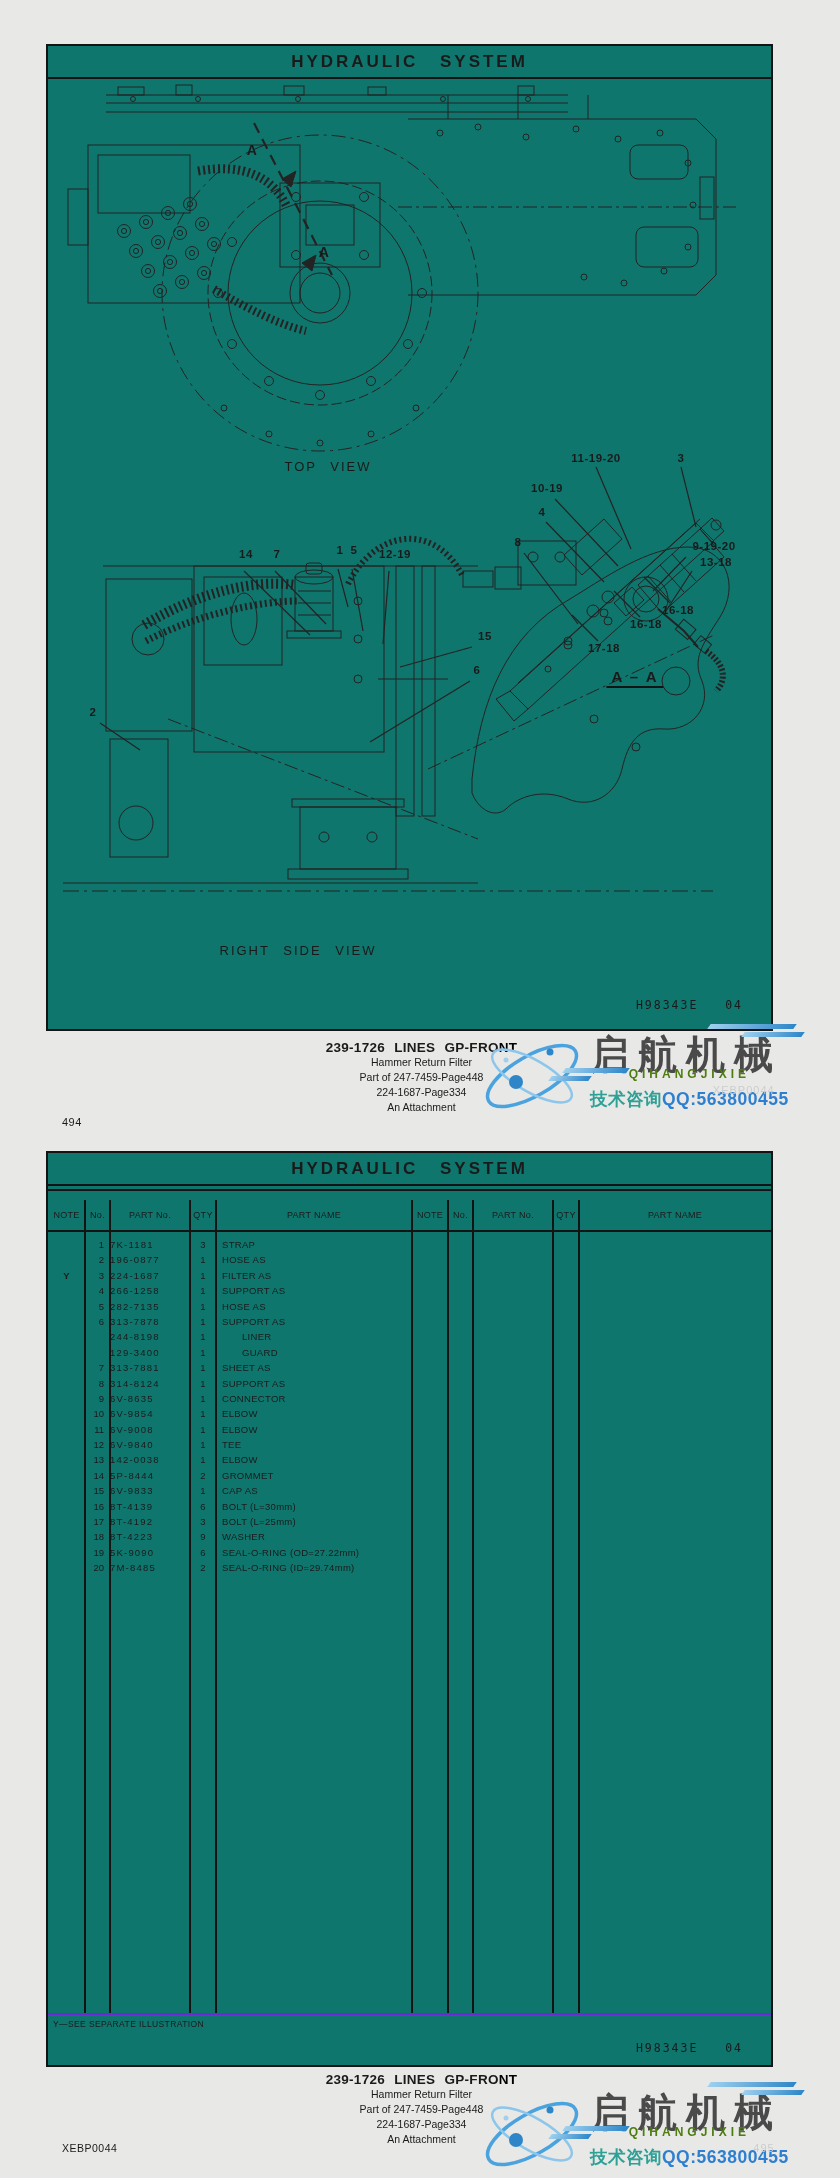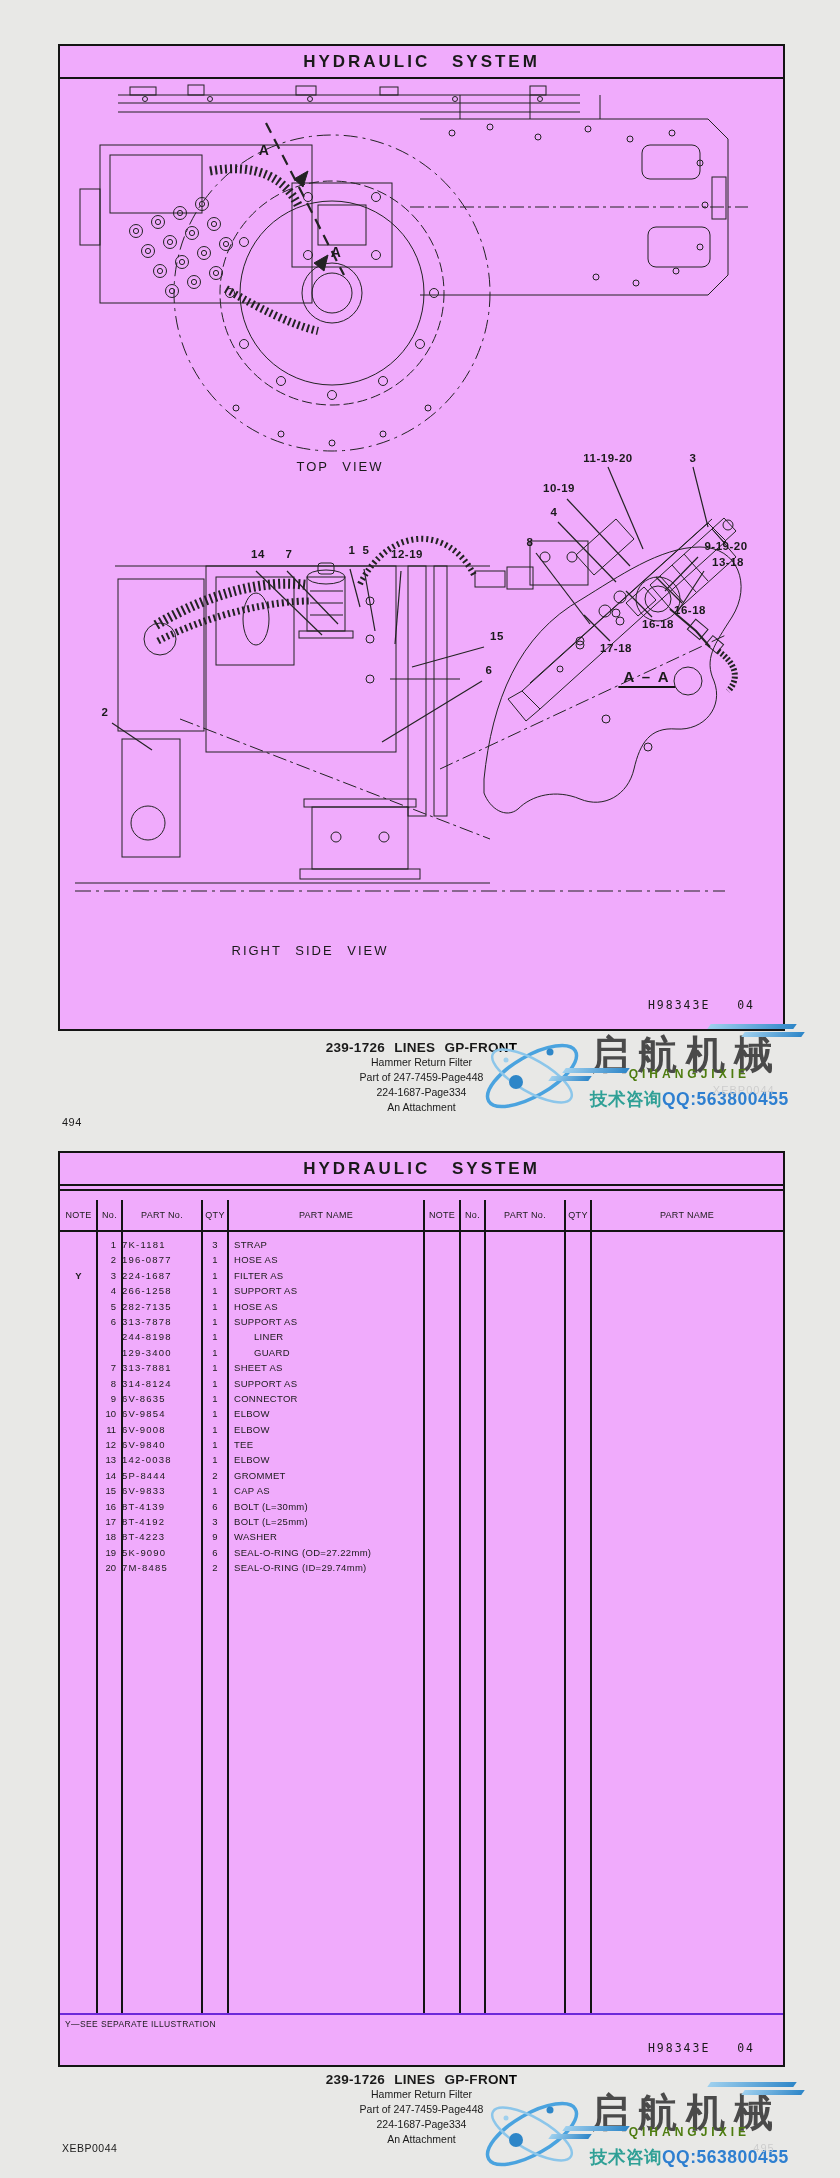--- a/index.html
+++ b/index.html
@@ -1,18 +1,18 @@
 <!DOCTYPE html>
 <html><head>
 <meta charset="utf-8">
 <style>
   html,body{margin:0;padding:0;background:#e8e8e6;}
   #canvas{position:relative;width:840px;height:2178px;background:#e8e8e6;overflow:hidden;
           font-family:"Liberation Sans",sans-serif;color:#1a1a1a;}
-  .page{position:absolute;left:58px;width:727px;background:#f0abfc;border:2px solid #141414;box-sizing:border-box;}
+  .page{position:absolute;left:46px;width:727px;background:#0f766e;border:2px solid #141414;box-sizing:border-box;}
   #page1{top:44px;height:987px;}
   #page2{top:1151px;height:916px;}
   .p-title{height:31px;line-height:31px;text-align:center;font-size:17px;font-weight:bold;
            letter-spacing:3px;word-spacing:14px;border-bottom:2px solid #141414;}
   .drawing{position:absolute;left:0;top:33px;}
   .callout{position:absolute;font-size:11.5px;font-weight:bold;letter-spacing:.5px;transform:translateX(-50%);white-space:nowrap;}
   .cap{position:absolute;font-size:13px;letter-spacing:2px;word-spacing:8px;text-align:center;}
   .aa-label{position:absolute;font-size:15px;font-weight:bold;letter-spacing:2px;border-bottom:2px solid #141414;
             padding:0 5px 1px;transform:translateX(-50%);white-space:nowrap;}
   .doccode{position:absolute;right:28px;font-family:"DejaVu Sans Mono",monospace;font-size:11.5px;

